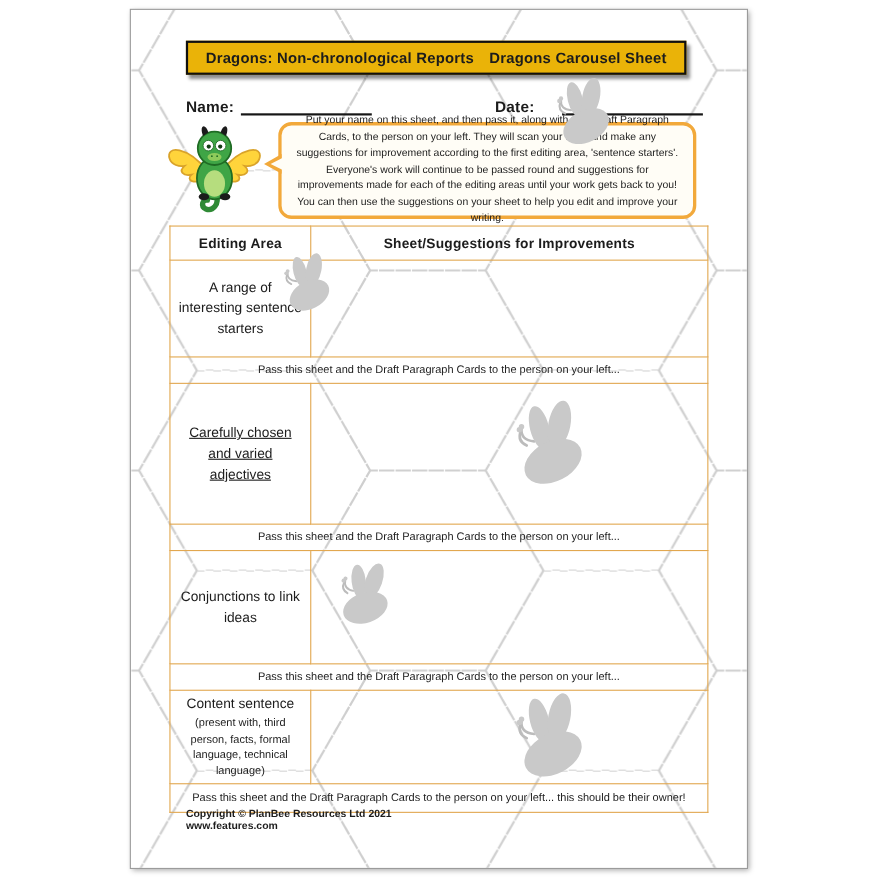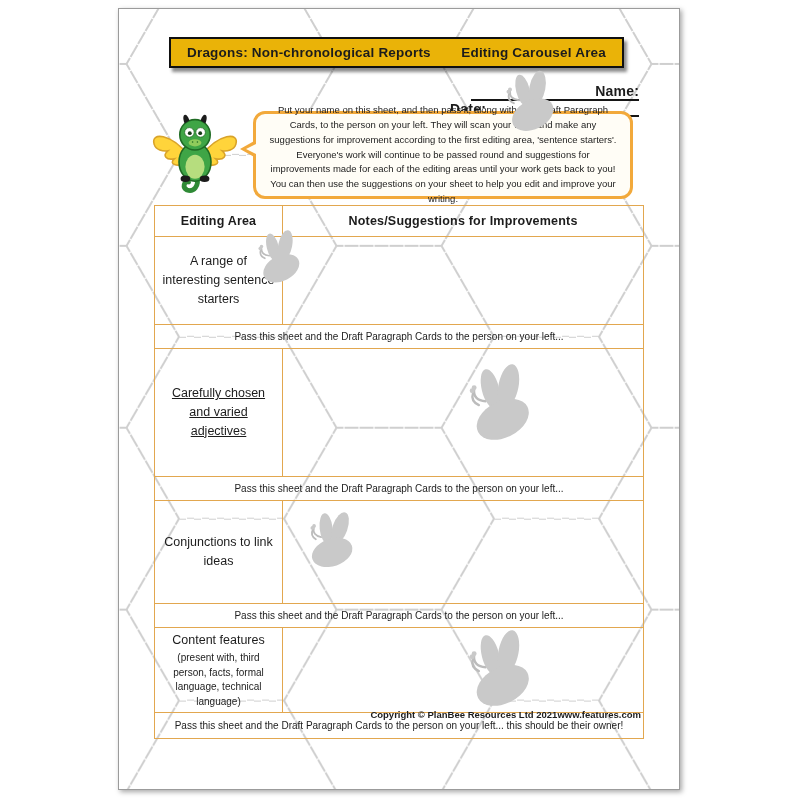--- a/index.html
+++ b/index.html
@@ -18,21 +18,21 @@
   .header-box{
     position:absolute;left:50px;top:28px;width:455px;height:31px;z-index:1;
     background:#eab308;border:2px solid #101010;
     box-shadow:3px 4px 3px rgba(0,0,0,0.45);
     display:flex;align-items:center;justify-content:space-between;
     padding:0 16px;box-sizing:border-box;
   }
   .marker{font-weight:bold;letter-spacing:.2px;}
   .header-box .title{font-size:13.5px;}
   
-  .name-row{position:absolute;left:50px;top:74px;width:470px;height:22px;z-index:1;display:flex;align-items:flex-end;flex-direction:column;}
+  .name-row{position:absolute;left:50px;top:74px;width:470px;height:22px;z-index:1;display:flex;align-items:flex-end;}
   .name-row .lbl{font-size:14px;font-weight:bold;}
   .fill-line{display:inline-block;border-bottom:2px solid #161616;height:14px;position:relative;z-index:3;}
   .line-name{width:168px;margin-left:6px;}
   .line-date{width:128px;margin-left:6px;}
   .date-group{margin-left:112px;display:flex;align-items:flex-end;gap:19px;}
   
   .dragon{position:absolute;left:28px;top:94px;width:96px;height:94px;z-index:1;}
   
   .bubble{
     position:absolute;left:134px;top:102px;width:380px;height:88px;z-index:1;
@@ -67,21 +67,21 @@
   td.pass span{position:relative;z-index:3;margin-top:44px;}
   td.area span{position:relative;z-index:3;}
   .h-head{height:31px;}
   .h-m1{height:88px;}
   .h-ps{height:24px;}
   .h-m2{height:128px;text-decoration:underline;}
   .h-m3{height:103px;margin-left:36px;}
   .h-m4{height:85px;}
   .h-pf{height:26px;}
   
-  .footer{position:absolute;left:50px;top:700px;width:472px;z-index:1;display:flex;justify-content:flex-end;}
+  .footer{position:absolute;left:50px;top:726px;width:472px;z-index:1;display:flex;justify-content:flex-start;flex-direction:column;}
   .footer div{font-size:9.5px;font-weight:bold;}
 </style>
 </head>
 <body>
 
 <svg width="0" height="0" style="position:absolute" aria-hidden="true">
   <defs>
     <symbol id="fly-sym" viewBox="0 0 100 90">
       <path d="M30,44 q-9,-4 -6,-13" fill="none" stroke="#bcbcbc" stroke-width="2.5" stroke-linecap="round"></path>
       <path d="M37,40 q-13,-1 -12,-12" fill="none" stroke="#bcbcbc" stroke-width="2.5" stroke-linecap="round"></path>
@@ -102,21 +102,21 @@
 </svg>
 
 <div class="page">
 
   <svg class="hexbg">
     <rect width="100%" height="100%" fill="url(#hexpat)"></rect>
   </svg>
 
   <div class="header-box">
     <div class="title marker">Dragons: Non-chronological Reports</div>
-    <div class="title marker">Editing Carousel Area</div>
+    <div class="title marker">Dragons Carousel Sheet</div>
   </div>
 
   <div class="name-row">
     <span class="lbl marker">Name:</span>
     <span class="fill-line line-name"></span>
     <span class="date-group">
       <span class="lbl marker">Date:</span>
       <span class="fill-line line-date"></span>
     </span>
   </div>
@@ -146,21 +146,21 @@
   </div>
 
   <table class="carousel">
     <colgroup>
         <col style="width:128px">
         <col>
       </colgroup>
     <tbody>
         <tr class="h-head">
       <th class="hdr marker">Editing Area</th>
-      <th class="hdr marker">Notes/Suggestions for Improvements</th>
+      <th class="hdr marker">Sheet/Suggestions for Improvements</th>
     </tr>
     <tr class="h-m1">
       <td class="area"><span>A range of interesting sentence starters</span></td>
       <td class="notes"></td>
     </tr>
     <tr class="h-ps">
       <td class="pass" colspan="2"><span>Pass this sheet and the Draft Paragraph Cards to the person on your left...</span></td>
     </tr>
     <tr class="h-m2">
       <td class="area"><span>Carefully chosen and varied adjectives</span></td>
@@ -171,21 +171,21 @@
     </tr>
     <tr class="h-m3">
       <td class="area"><span>Conjunctions to link ideas</span></td>
       <td class="notes"></td>
     </tr>
     <tr class="h-ps">
       <td class="pass" colspan="2"><span>Pass this sheet and the Draft Paragraph Cards to the person on your left...</span></td>
     </tr>
     <tr class="h-m4">
       <td class="area">
-        <span>Content features</span>
+        <span>Content sentence</span>
         <span class="sub">(present with, third person, facts, formal language, technical language)</span>
       </td>
       <td class="notes"></td>
     </tr>
     <tr class="h-pf">
       <td class="pass" colspan="2"><span>Pass this sheet and the Draft Paragraph Cards to the person on your left... this should be their owner!</span></td>
     </tr>
   </tbody>
     </table>
 

